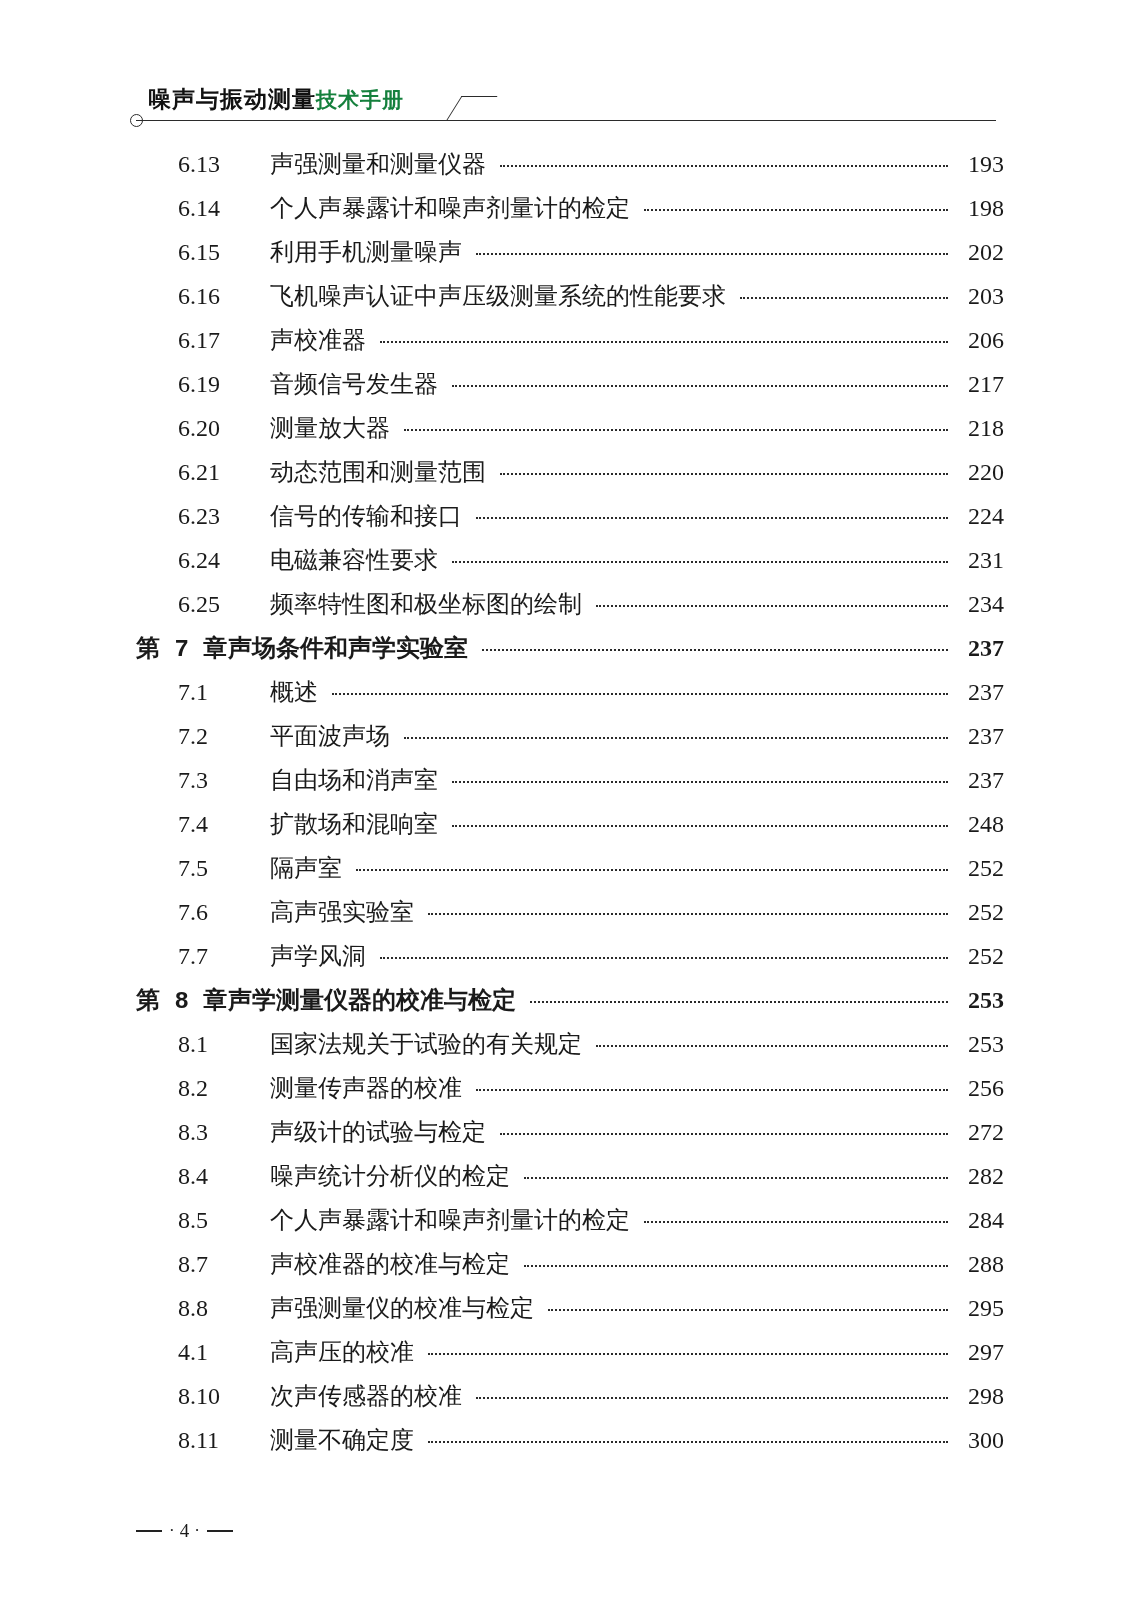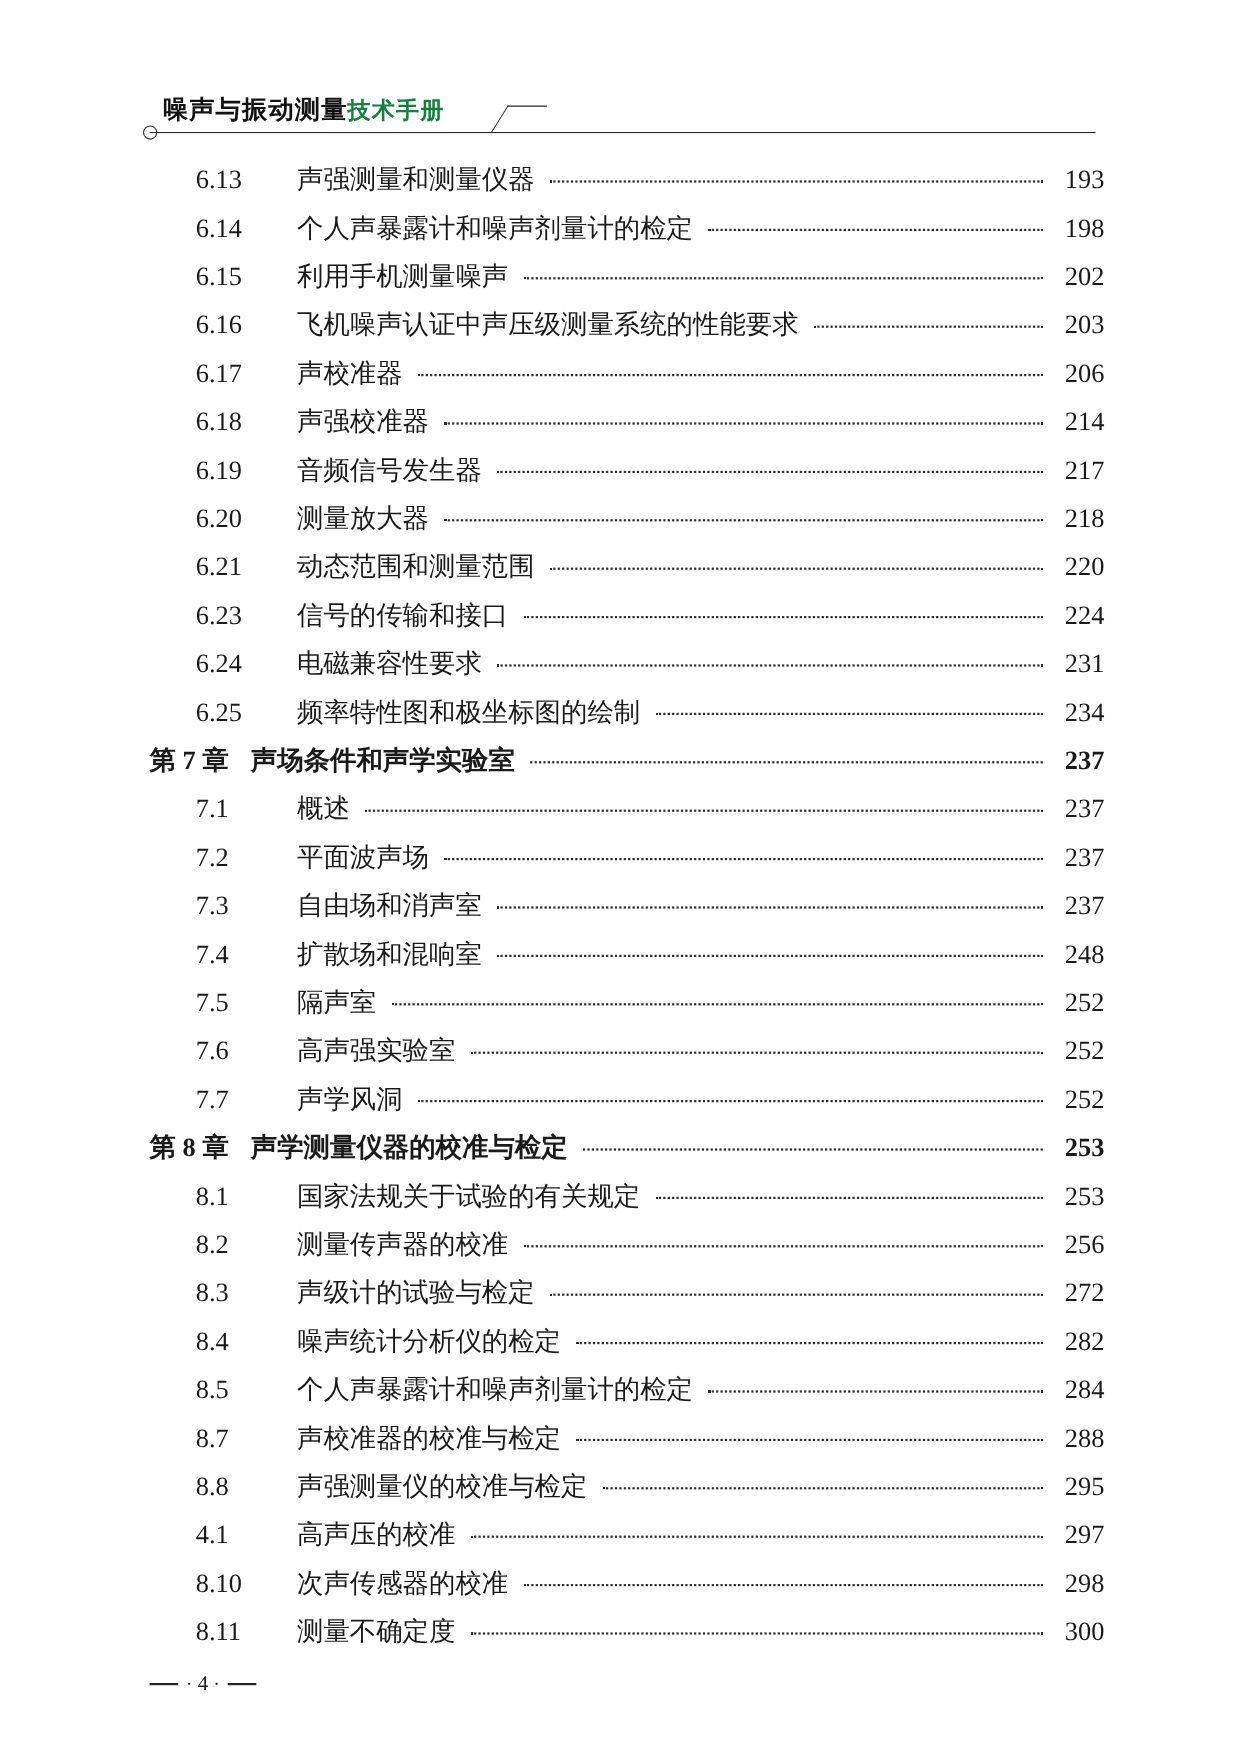--- a/index.html
+++ b/index.html
@@ -94,20 +94,21 @@
     flex: 0 0 auto;
     text-align: left;
   }
   .toc-row.section .num {
     width: 92px;
     margin-left: 42px;
   }
   .toc-row.chapter .num {
     width: 92px;
     margin-left: 0px;
+    font-family: Liberation Mono, monospace;
   }
   .title {
     flex: 0 0 auto;
     padding-right: 10px;
   }
   .dots {
     flex: 1 1 auto;
     border-bottom: 2.2px dotted #2a2a2a;
     transform: translateY(-5px);
     margin: 0 4px;
@@ -184,26 +185,20 @@
       <span class="dots"></span>
       <span class="page">203</span>
     </div>
     <div class="toc-row section">
       <span class="num">6.17</span>
       <span class="title">声校准器</span>
       <span class="dots"></span>
       <span class="page">206</span>
     </div>
     <div class="toc-row section">
-      <span class="num">6.18</span>
-      <span class="title">声强校准器</span>
-      <span class="dots"></span>
-      <span class="page">214</span>
-    </div>
-    <div class="toc-row section">
       <span class="num">6.19</span>
       <span class="title">音频信号发生器</span>
       <span class="dots"></span>
       <span class="page">217</span>
     </div>
     <div class="toc-row section">
       <span class="num">6.20</span>
       <span class="title">测量放大器</span>
       <span class="dots"></span>
       <span class="page">218</span>

